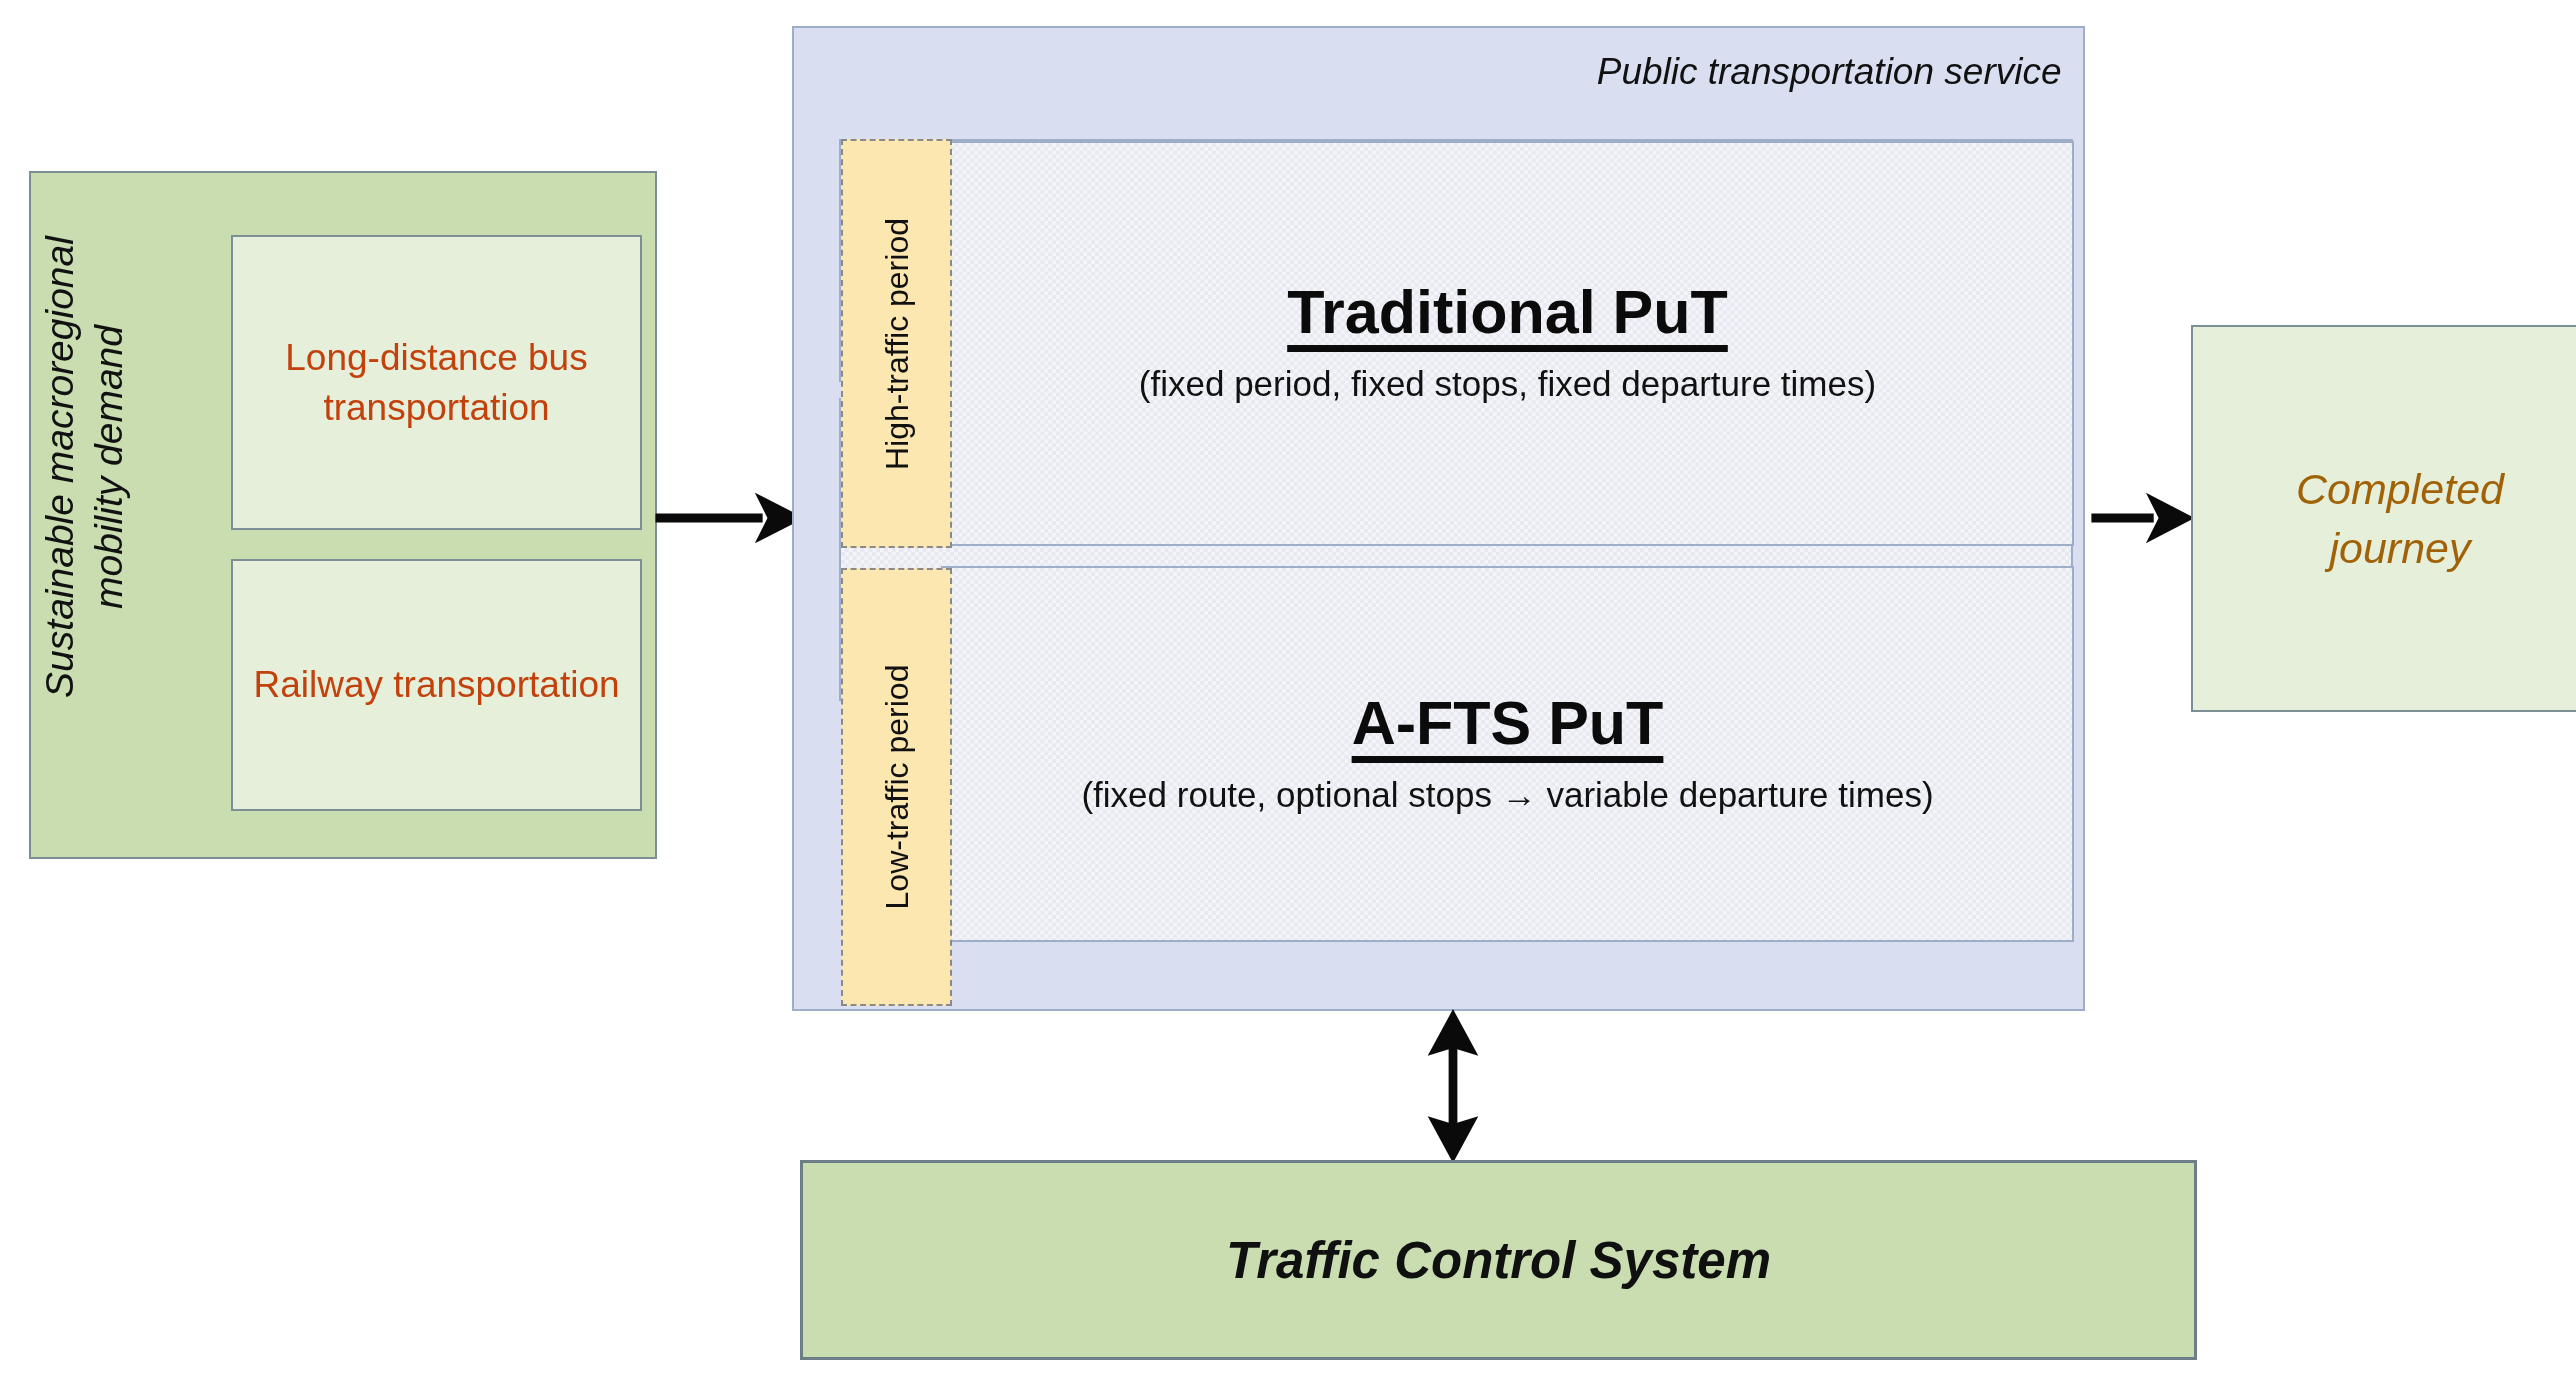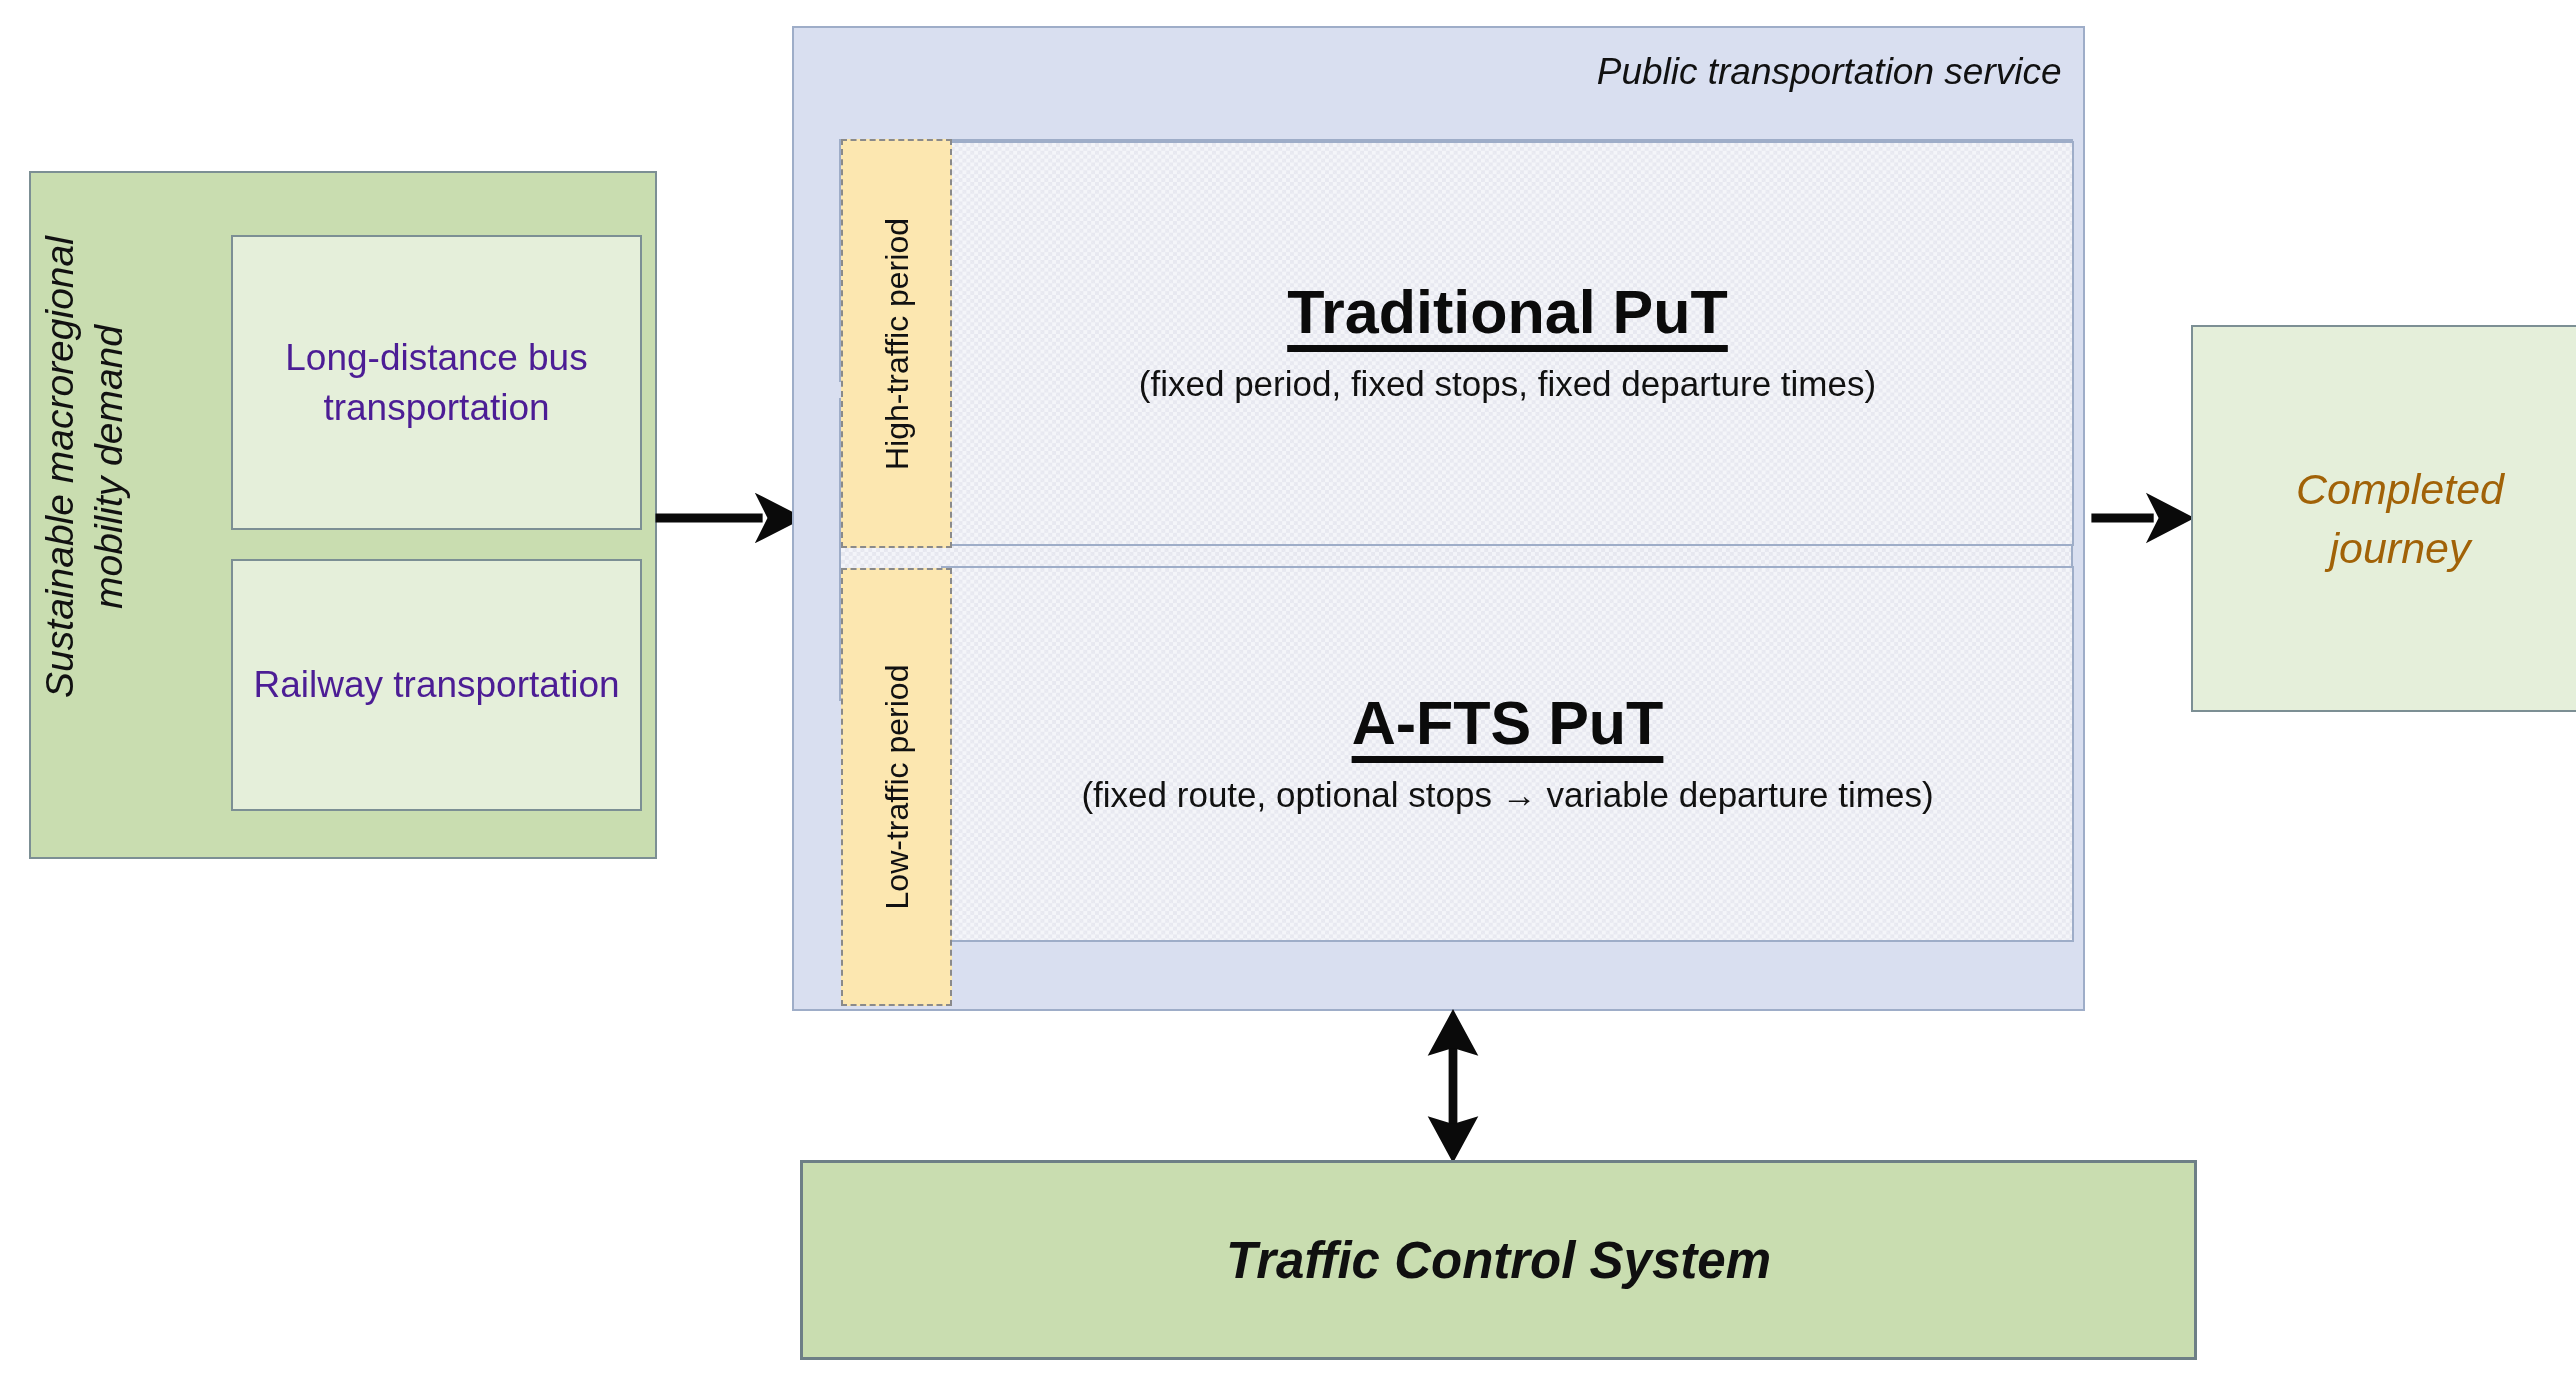--- a/index.html
+++ b/index.html
@@ -49,21 +49,21 @@
   .mode-box {
     position: absolute;
     background: #e5efda;
     border: 2.9px solid #7c8f94;
     box-sizing: border-box;
     display: flex;
     align-items: center;
     justify-content: center;
     text-align: center;
     font-size: 37px;
-    color: #4c1d95;
+    color: #c2410c;
     line-height: 1.35;
     padding: 0 17.6px;
   }
   .mode-bus {
     left: 200px;
     top: 62px;
     width: 411px;
     height: 295px;
   }
   .mode-rail {

